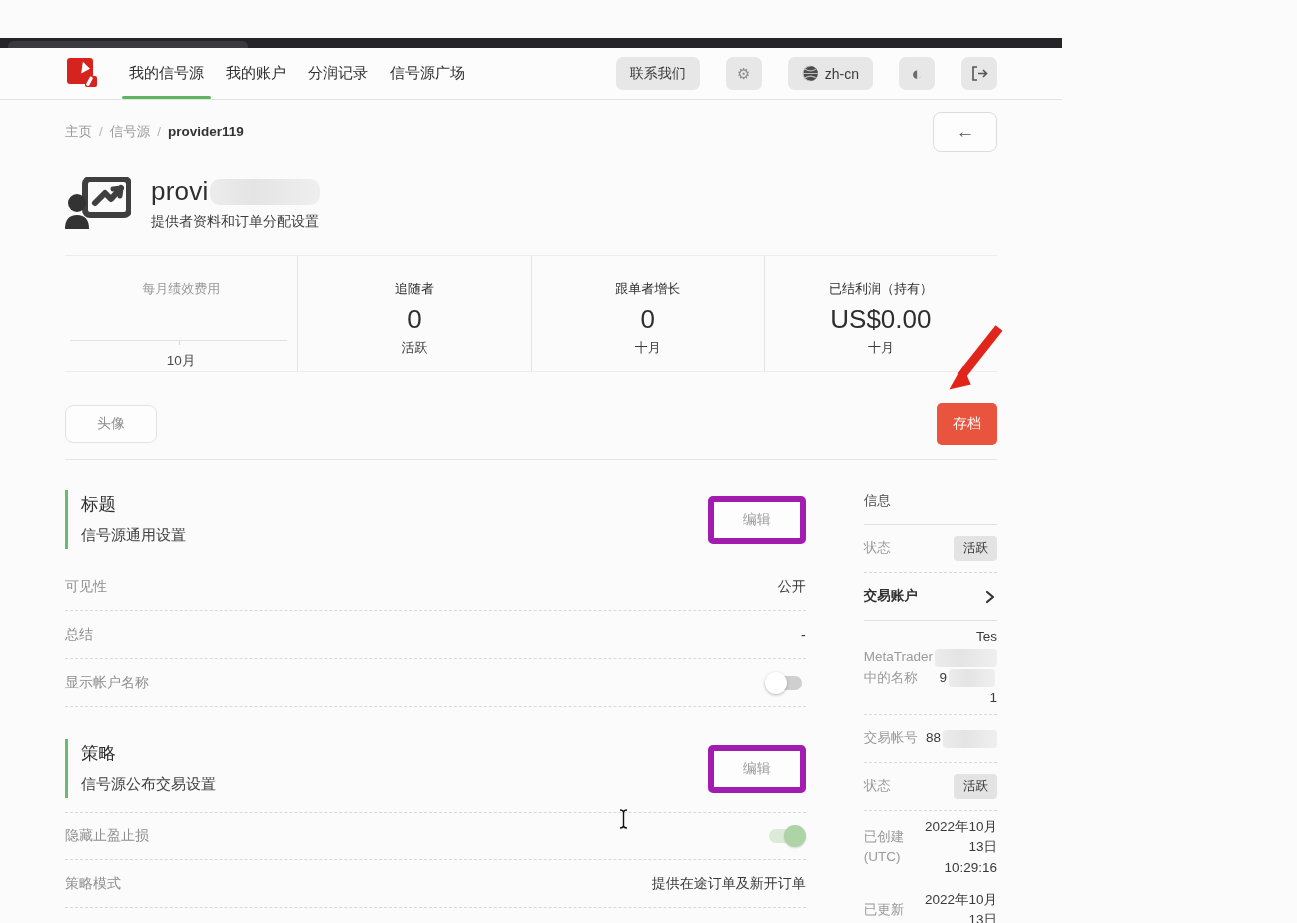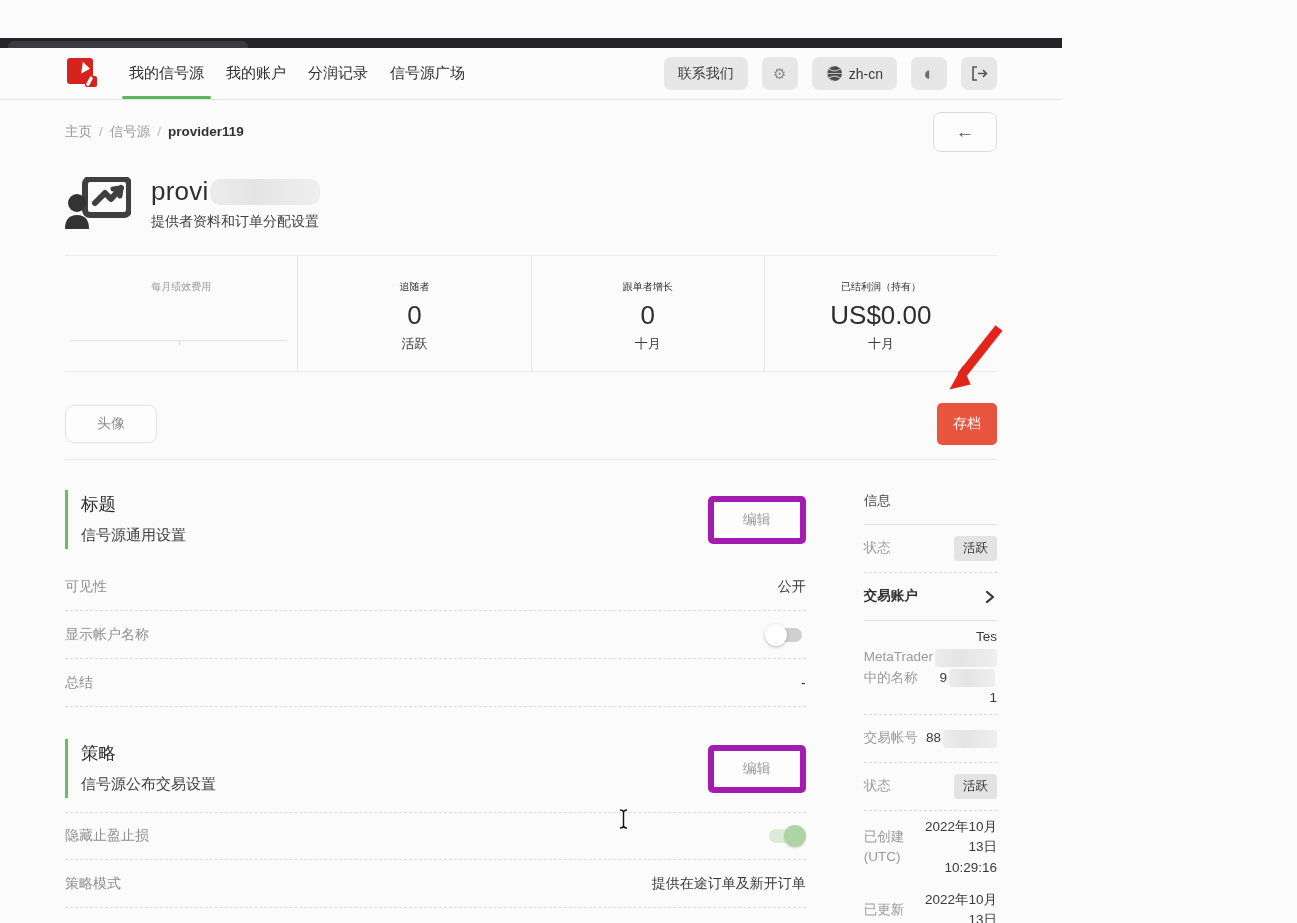--- a/index.html
+++ b/index.html
@@ -11,21 +11,21 @@
   .os-bar { height:10px; background:#252529; position:relative; }
   .os-tab { position:absolute; left:8px; top:3px; width:240px; height:7px; background:#3a3a40; border-radius:6px 6px 0 0; }
 
   
   .topnav { height:52px; background:#fcfcfc; border-bottom:1px solid #e3e3e3; display:flex; align-items:center; justify-content:space-between; padding:0 65px; }
   .nav-left { display:flex; align-items:center; height:100%; }
   .logo { width:37px; height:37px; margin-right:16px; display:flex; align-items:center; }
   .nav-items { display:flex; height:100%; }
   .nav-item { display:flex; align-items:center; padding:0 11px; font-size:15px; color:#2f2f2f; position:relative; cursor:pointer; }
   .nav-item.active::after { content:""; position:absolute; left:4px; right:4px; bottom:0; height:3px; background:#5cb660; border-radius:2px; }
-  .nav-right { display:flex; align-items:center; gap:14px; }
+  .nav-right { display:flex; align-items:center; gap:26px; }
   .hbtn { background:#e7e7e7; border:none; border-radius:7px; height:33px; display:flex; align-items:center; justify-content:center; font-size:14px; color:#3a3a3a; cursor:pointer; padding:0 14px; font-family:inherit; }
   .hbtn.icon-only { width:36px; padding:0; color:#8b8b8b; font-size:15px; }
   .lang-globe { width:17px; height:17px; margin-right:6px; }
 
   
   .content { padding:0 65px; position:relative; }
 
   .crumb-row { display:flex; align-items:flex-start; justify-content:space-between; padding-top:12px; }
   .breadcrumb { font-size:13.5px; color:#9a9a9a; padding-top:11px; }
   .breadcrumb .sep { margin:0 7px; color:#b5b5b5; }
@@ -38,21 +38,21 @@
   .provider-title-line { display:flex; align-items:center; }
   .provider-title { font-size:26px; color:#2e2e2e; letter-spacing:.2px; }
   .redact { display:inline-block; background:linear-gradient(90deg,#ececec,#e4e4e4 40%,#efefef); border-radius:10px; }
   .redact.title-pill { width:110px; height:26px; margin-left:2px; }
   .provider-sub { font-size:14px; color:#3e3e3e; margin-top:6px; }
 
   
   .stats { display:flex; margin-top:24px; border-top:1px solid #ececec; border-bottom:1px solid #ececec; height:117px; }
   .stat-cell { flex:1; display:flex; flex-direction:column; align-items:center; padding-top:24px; position:relative; }
   .stat-cell + .stat-cell { border-left:1px solid #e4e4e4; }
-  .stat-title { font-size:10px; color:#2f2f2f; }
+  .stat-title { font-size:13px; color:#2f2f2f; }
   .stat-title.muted { color:#9a9a9a; }
   .stat-value { font-size:26px; color:#2e2e2e; margin-top:6px; }
   .stat-caption { font-size:13px; color:#3a3a3a; margin-top:4px; }
   .mini-axis { position:absolute; left:5px; right:10px; top:84px; border-top:1px solid #e2e2e2; }
   .mini-axis .tick { position:absolute; left:50%; top:0; width:1px; height:4px; background:#d8d8d8; }
   .mini-xlabel { position:absolute; top:96px; left:0; right:0; text-align:center; font-size:13.5px; color:#4a4a4a; }
 
   
   .action-row { display:flex; justify-content:space-between; align-items:center; margin-top:31px; position:relative; }
   .avatar-btn { background:#fdfdfd; border:1px solid #e2e2e2; border-radius:8px; padding:9px 31px; font-size:14px; color:#8f8f8f; cursor:pointer; font-family:inherit; }
@@ -180,20 +180,21 @@
         <div class="provider-sub">提供者资料和订单分配设置</div>
       </div>
     </div>
 
     <div class="stats">
       <div class="stat-cell">
         <div class="stat-title muted">每月绩效费用</div>
         <div class="mini-axis">
             <div class="tick"></div>
           </div>
+        <div class="mini-xlabel">10月</div>
       </div>
       <div class="stat-cell">
         <div class="stat-title">追随者</div>
         <div class="stat-value">0</div>
         <div class="stat-caption">活跃</div>
       </div>
       <div class="stat-cell">
         <div class="stat-title">跟单者增长</div>
         <div class="stat-value">0</div>
         <div class="stat-caption">十月</div>
@@ -228,29 +229,29 @@
             <div class="section-sub">信号源通用设置</div>
           </div>
           <button class="edit-btn">编辑</button>
         </div>
 
         <div class="form-row">
           <div class="row-label">可见性</div>
           <div class="row-value">公开</div>
         </div>
         <div class="form-row">
+          <div class="row-label">总结</div>
+          <div class="row-value">-</div>
+        </div>
+        <div class="form-row">
           <div class="row-label">显示帐户名称</div>
           <div class="switch">
               <div class="track"></div>
               <div class="thumb"></div>
             </div>
-        </div>
-        <div class="form-row">
-          <div class="row-label">总结</div>
-          <div class="row-value">-</div>
         </div>
 
         <div class="section-gap"></div>
 
         <div class="section-head">
           <div class="section-head-text">
             <div class="section-title">策略</div>
             <div class="section-sub">信号源公布交易设置</div>
           </div>
           <button class="edit-btn">编辑</button>

